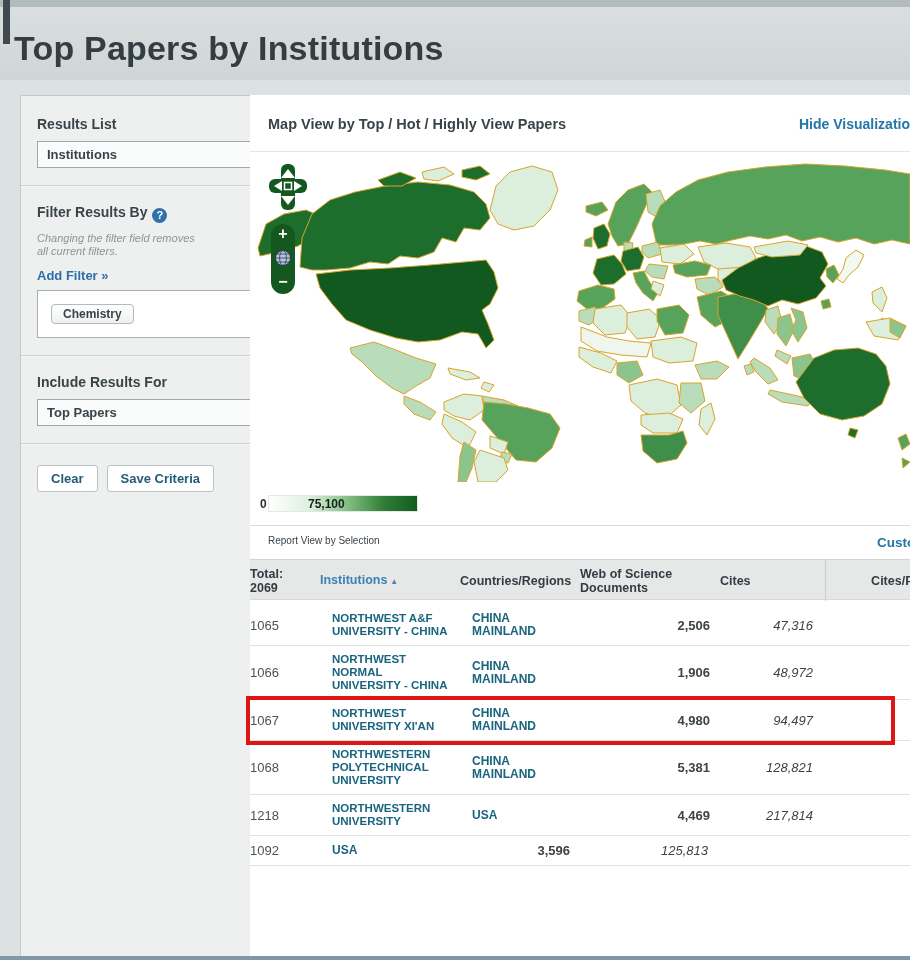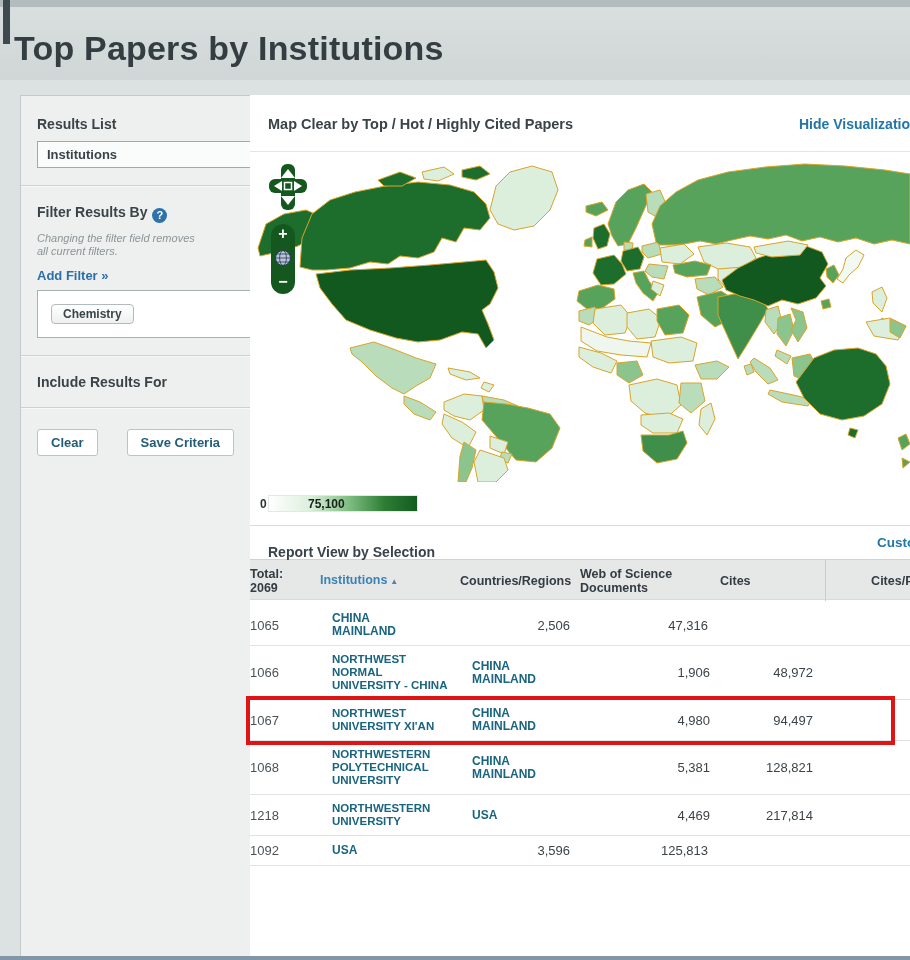--- a/index.html
+++ b/index.html
@@ -25,21 +25,21 @@
   .select-box .val { font-size:13px; font-weight:700; color:#3a4448; }
   .select-box .chev { position:absolute; right:7px; top:8px; }
   .sb-divider { border-top:1px solid #ccd1d1; border-bottom:1px solid #f7f9f9; margin:17px -16px; }
   .help-badge { display:inline-block; width:15px; height:15px; border-radius:50%; background:#2e72a9;
     color:#fff; font-size:11px; font-weight:700; text-align:center; line-height:15px; vertical-align:-2px; margin-left:5px; cursor:pointer; }
   .sb-note { font-size:11px; font-style:italic; color:#8d9496; line-height:13px; margin:6px 0 10px 0; width:170px; }
   .add-filter { font-size:13px; font-weight:700; color:#2b6fa8; cursor:pointer; margin-bottom:7px; }
   .chip-field { background:#ffffff; border:1px solid #a9b0b2; padding:13px; min-height:28px; }
   .chip { display:inline-block; border:1px solid #b3babc; border-radius:4px; padding:2px 11px;
     background:linear-gradient(#ffffff,#eef0f0); font-size:12px; font-weight:700; color:#3a4448; cursor:pointer; }
-  .btn-row { display:flex; gap:29px; margin-top:20px; }
+  .btn-row { display:flex; gap:9px; margin-top:20px; }
   .sb-btn { background:#ffffff; border:1px solid #bdc3c5; border-radius:3px; height:27px;
     padding:0 13px; font-family:inherit; font-size:13px; font-weight:700; color:#235c79; cursor:pointer; }
 
   
   .main { position:absolute; left:250px; top:95px; width:735px; height:861px; background:#ffffff; }
   .panel-head { position:relative; height:57px; border-bottom:1px solid #e3e6e6; }
   .panel-title { position:absolute; left:18px; top:21px; font-size:14.5px; font-weight:700; color:#3a4348; }
   .head-link { position:absolute; top:21px; font-size:14px; font-weight:700; color:#2276a8; white-space:nowrap; cursor:pointer; }
   .hide-link { left:549px; }
 
@@ -54,42 +54,42 @@
   .zoom-pill .zbtn { color:#ffffff; font-size:16px; font-weight:700; line-height:16px; cursor:pointer; }
 
   .legend { position:relative; height:17px; margin:13px 0 0 10px; width:160px; }
   .legend-bar { position:absolute; left:8px; top:0; width:150px; height:17px;
     background:linear-gradient(to right,#ffffff,#dcefdc 28%,#7cbb7e 55%,#2e7d36 78%,#135c1e 100%);
     border:1px solid #e4e7e4; }
   .legend-min { position:absolute; left:0; top:2px; font-size:12px; font-weight:700; color:#2b3338; }
   .legend-max { position:absolute; left:48px; top:2px; font-size:12px; font-weight:700; color:#17221a; }
 
   .report-head { position:relative; height:34px; margin-top:13px; border-top:1px solid #d8dcdc; }
-  .report-title { position:absolute; left:18px; top:18px; font-size:14px; font-weight:700; color:#39434a; }
+  .report-title { position:absolute; left:18px; top:9px; font-size:10px; font-weight:400; color:#39434a; }
   .customize-link { left:627px; top:9px; font-size:13.5px; }
 
   
   .thead { display:grid; grid-template-columns:70px 140px 120px 140px 105px 160px; align-items:center;
     height:41px; background:#e6e8e8; border-top:1px solid #cfd3d3; border-bottom:1px solid #d6dada; }
   .th { font-size:12.5px; font-weight:700; color:#333c42; text-align:left; line-height:14px; }
   .th.sortable { color:#3b82b4; cursor:pointer; }
   .th .arrow { font-size:8px; color:#5b7f9e; margin-left:3px; }
   .th.cpp { border-left:1px solid #c9cdcd; height:41px; display:flex; align-items:center; justify-content:center; }
 
   .tbody { position:relative; }
   .trow { display:grid; grid-template-columns:70px 140px 120px 140px 105px 160px; align-items:center;
     padding:7px 0; border-bottom:1px solid #e0e3e3; cursor:default; }
   .trow:first-child { padding-top:12px; }
   .c { font-size:13px; color:#3c4449; }
   .c.rank { color:#4b5358; }
   .c.inst { font-size:11.5px; font-weight:700; color:#19647f; line-height:13px; padding:0 10px 0 12px; cursor:pointer; }
   .c.country { font-size:12px; font-weight:700; color:#19647f; line-height:13px; padding-left:12px; max-width:85px; }
   .c.num { text-align:right; }
-  .c.docs { padding-right:10px; }
-  .c.cites { padding-right:12px; }
+  .c.docs { padding-right:10px;font-weight:bold; }
+  .c.cites { padding-right:12px;font-style:italic; }
   .hl-box { position:absolute; left:-4px; width:649px; border:4px solid #df1414; pointer-events:none; }
 </style>
 </head>
 <body>
 
 <div class="top-strip"></div>
 <div class="page-header">
   <div class="page-title">Top Papers by Institutions</div>
 </div>
 <div class="corner-sliver"></div>
@@ -113,33 +113,41 @@
   </div>
   <div class="sb-note">Changing the filter field removes all current filters.</div>
   <div class="add-filter">Add Filter »</div>
   <div class="chip-field">
     <span class="chip">Chemistry</span>
   </div>
 
   <div class="sb-divider"></div>
 
   <div class="sb-label">Include Results For</div>
+  <div class="select-box">
+    <span class="val">Top Papers</span>
+    <span class="chev">
+      <svg width="13" height="10">
+          <polyline points="1.5,2 6.5,7.5 11.5,2" fill="none" stroke="#1b7f95" stroke-width="2.4" stroke-linecap="round" stroke-linejoin="round"></polyline>
+        </svg>
+    </span>
+  </div>
 
   <div class="sb-divider"></div>
 
   <div class="btn-row">
     <button class="sb-btn">Clear</button>
     <button class="sb-btn">Save Criteria</button>
   </div>
 </div>
 
 <div class="main">
 
   <div class="panel-head">
-    <div class="panel-title">Map Clear by Top / Hot / Highly Cited Papers</div>
+    <div class="panel-title">Map View by Top / Hot / Highly View Papers</div>
     <div class="head-link hide-link">Hide Visualization</div>
   </div>
 
   <div class="map-region">
 
     <svg class="world" width="660" height="330" viewBox="0 0 660 330">
       <g stroke="#d9a428" stroke-width="1" stroke-linejoin="round">
         <g>
           <path fill="#1d6e2d" d="M8,96 L16,72 34,62 56,58 70,64 66,84 48,94 28,100 10,104 Z"></path>
           <path fill="#1d6e2d" d="M50,115 L52,86 62,62 80,48 105,40 135,34 168,30 200,33 224,40 236,52 240,66 230,78 214,76 206,90 192,86 184,100 168,106 150,104 138,112 120,110 100,116 76,118 62,118 Z"></path>
@@ -279,20 +287,21 @@
     </div>
     <div class="th">Countries/Regions</div>
     <div class="th">Web of Science Documents</div>
     <div class="th">Cites</div>
     <div class="th cpp">Cites/Paper</div>
   </div>
 
   <div class="tbody" id="tbody">
       <div class="trow">
     <div class="c rank">1065</div>
+    <div class="c inst">NORTHWEST A&amp;F UNIVERSITY - CHINA</div>
     <div class="c country">CHINA MAINLAND</div>
     <div class="c num docs">2,506</div>
     <div class="c num cites">47,316</div>
     <div class="c num cpp"></div>
   </div>
       <div class="trow">
     <div class="c rank">1066</div>
     <div class="c inst">NORTHWEST NORMAL UNIVERSITY - CHINA</div>
     <div class="c country">CHINA MAINLAND</div>
     <div class="c num docs">1,906</div>

